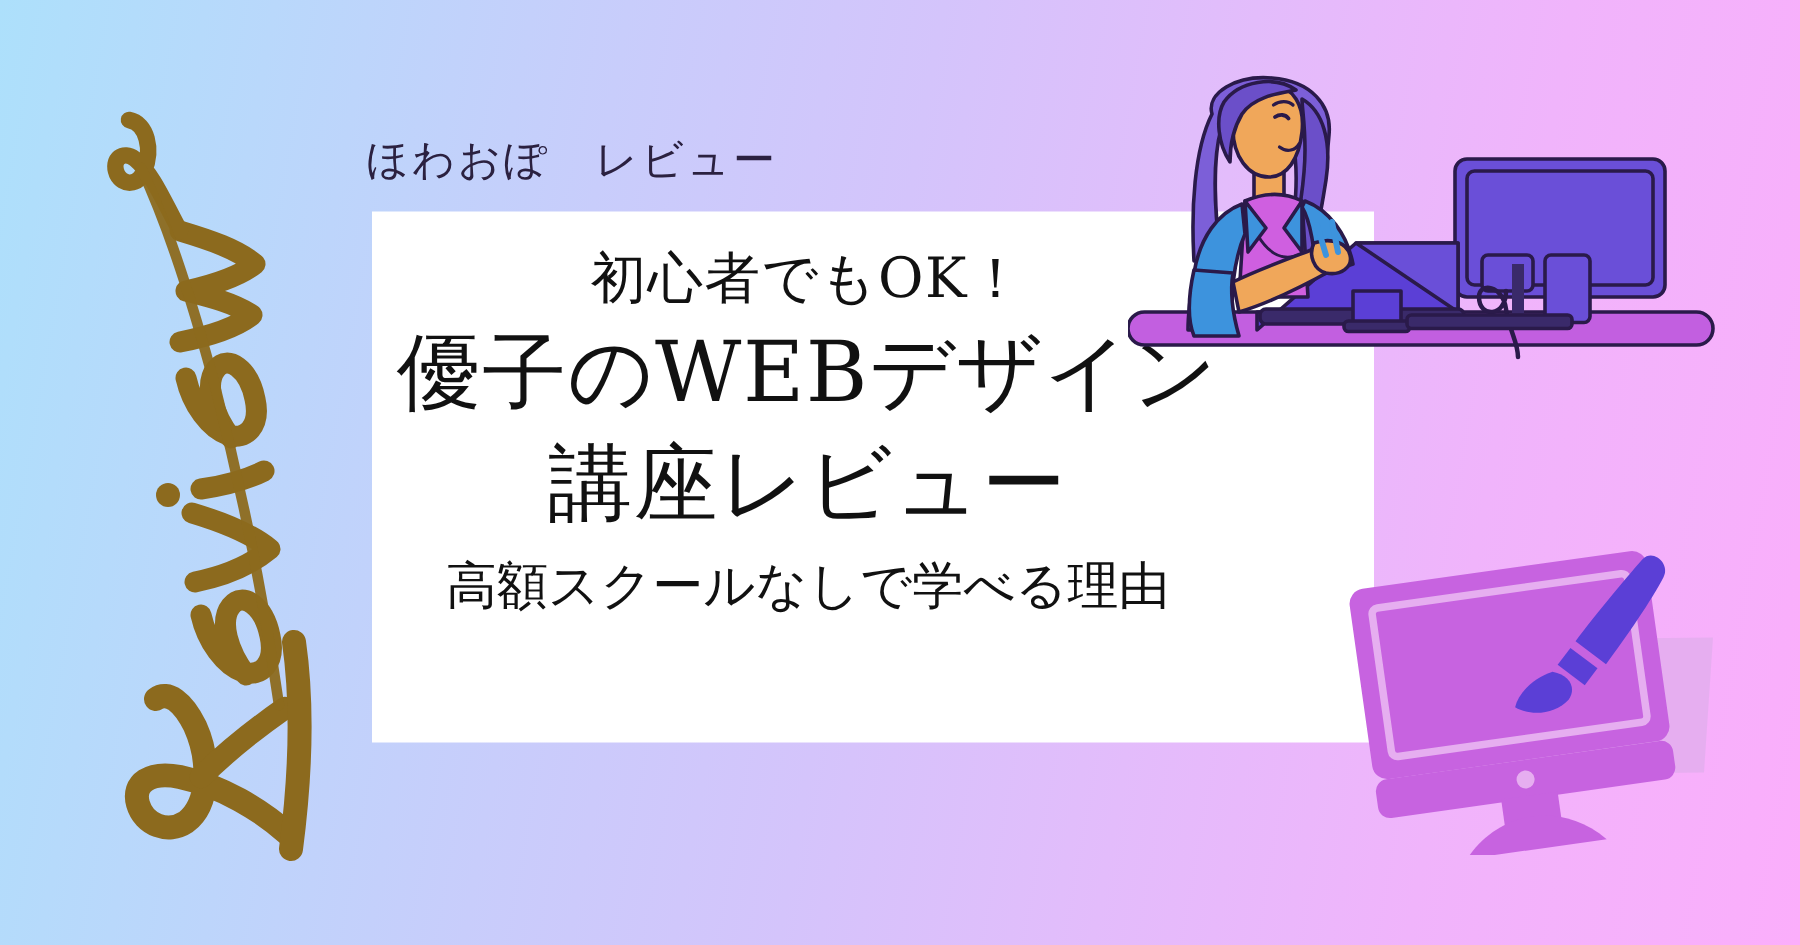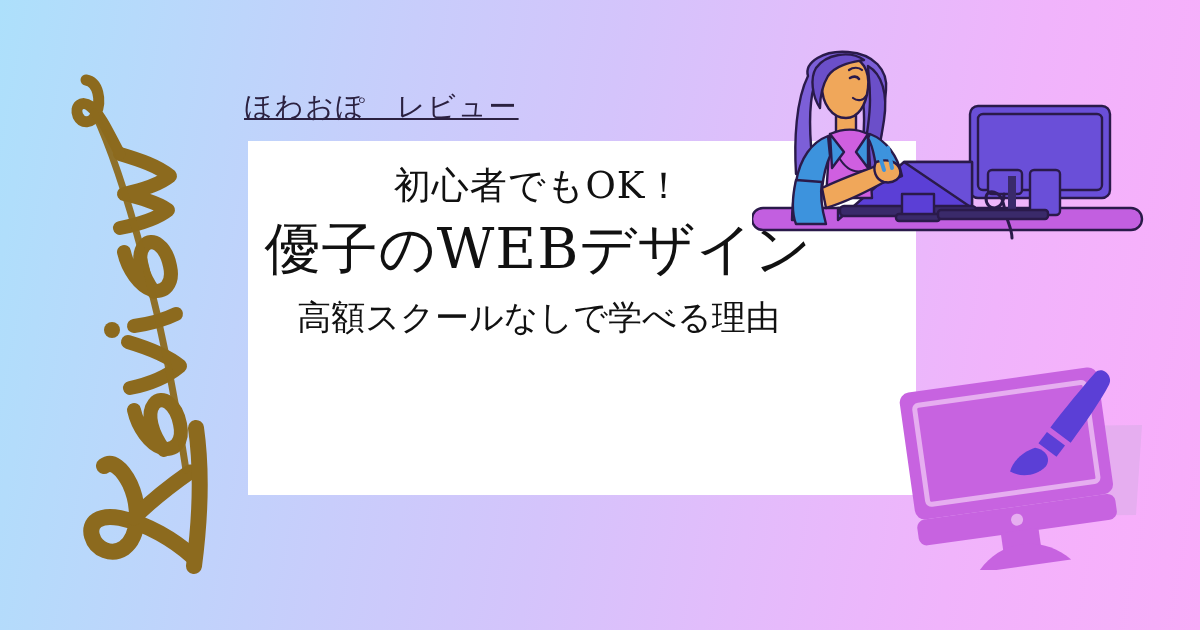--- a/index.html
+++ b/index.html
@@ -50,21 +50,20 @@
 
   
   .kicker {
     position:absolute;
     left:244px; top:88px;
     font-family:"DejaVu Sans", sans-serif;
     font-size:28px;
     letter-spacing:2px;
     color:#2b2140;
     white-space:pre;
-    text-decoration:underline;
   }
 
   
   .title-stack {
     position:absolute;
     left:248px; top:160px;
     width:581px;
     text-align:center;
     font-family:"DejaVu Serif", serif;
     color:#111111;
@@ -137,20 +136,21 @@
     </svg>
   </div>
 
   <div class="kicker">ほわおぽ　レビュー</div>
 
   <div class="card"></div>
 
   <div class="title-stack">
     <div class="t-lead">初心者でもOK！</div>
     <div class="t-main">優子のWEBデザイン</div>
+    <div class="t-main">講座レビュー</div>
     <div class="t-sub">高額スクールなしで学べる理由</div>
   </div>
 
   <div class="illo-desk">
     <svg viewBox="0 0 410 195" xmlns="http://www.w3.org/2000/svg">
       <g stroke="#2a1a4a" stroke-width="2.4" stroke-linejoin="round" stroke-linecap="round">
 
         <rect x="0" y="160" width="390" height="22" rx="11" fill="#c25fe0"></rect>
 
         <rect x="218" y="58" width="140" height="92" rx="8" fill="#6a4fd8"></rect>

